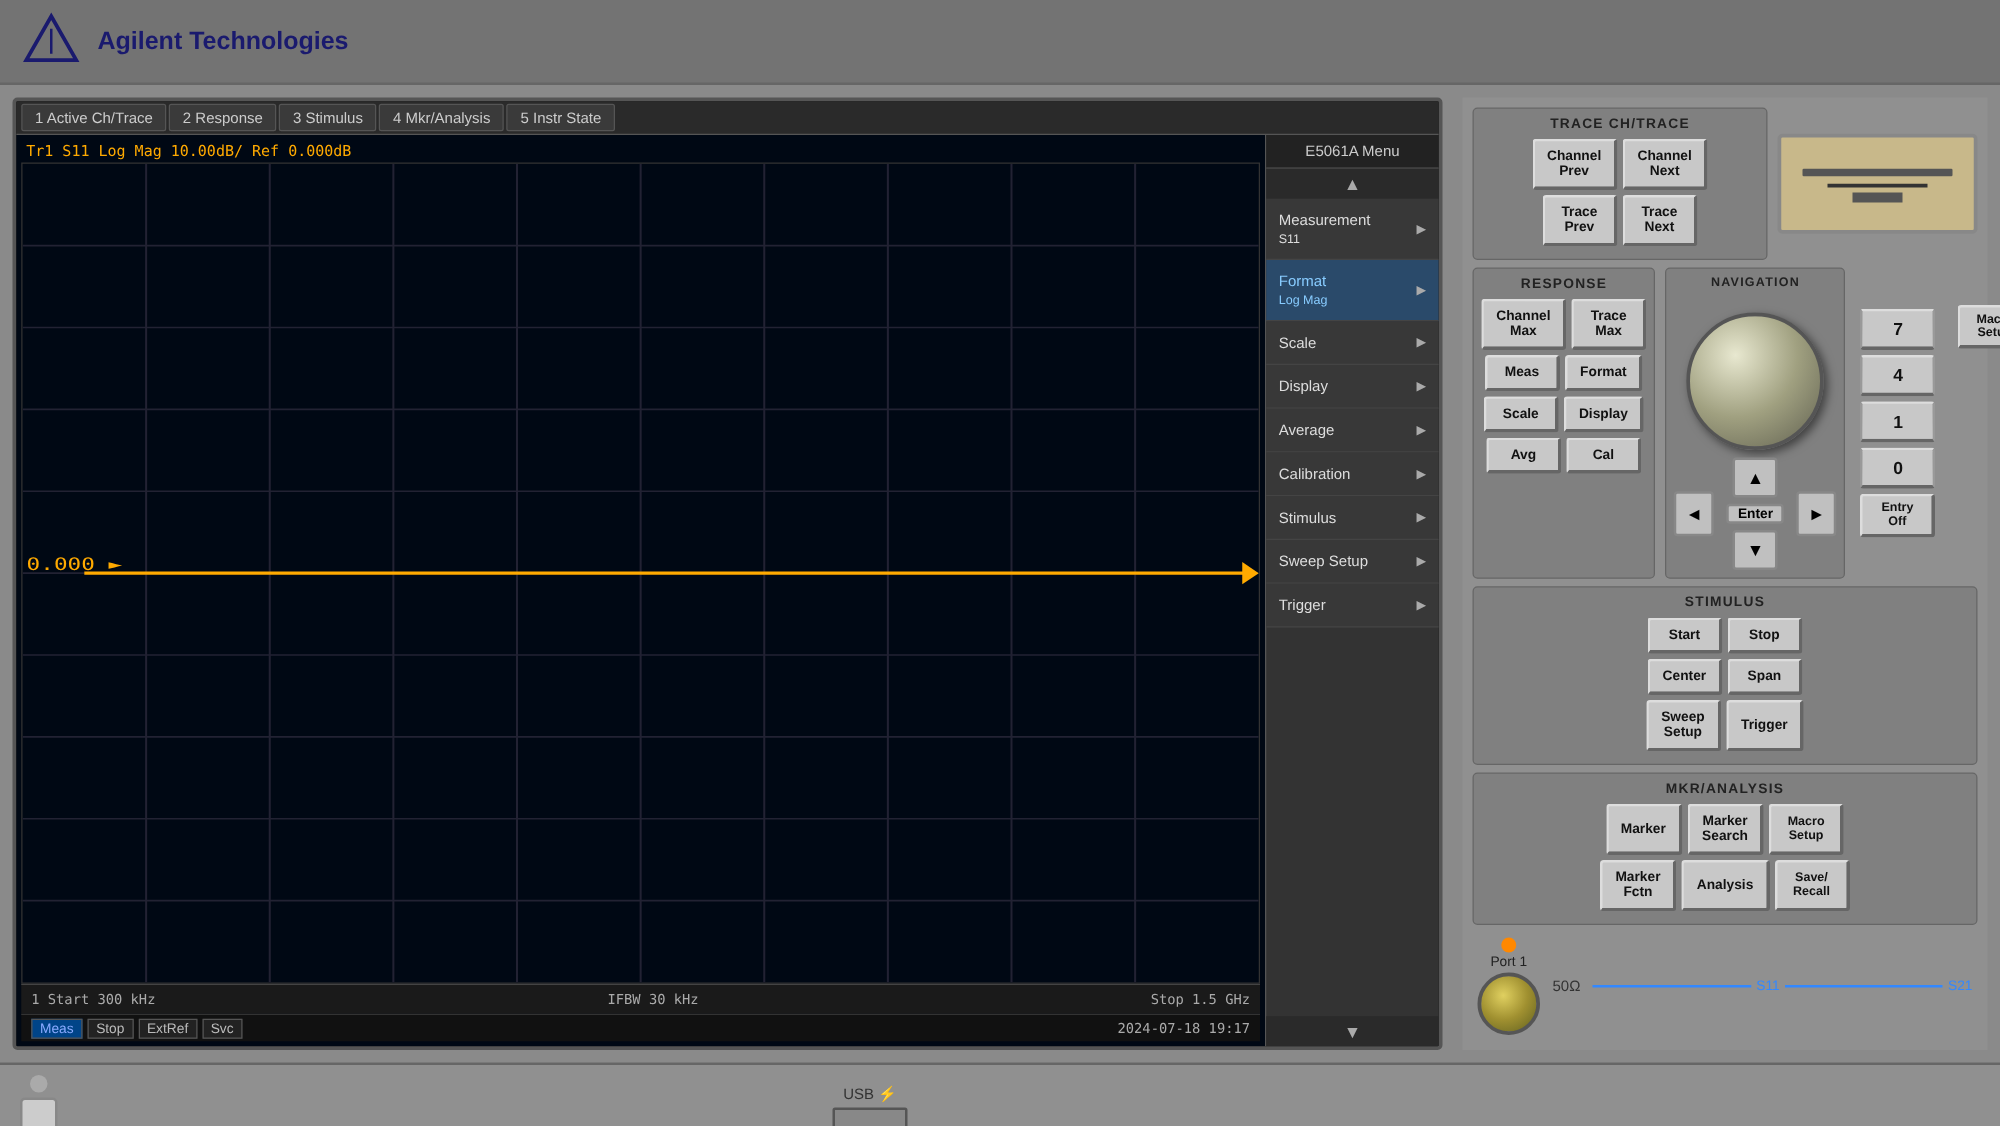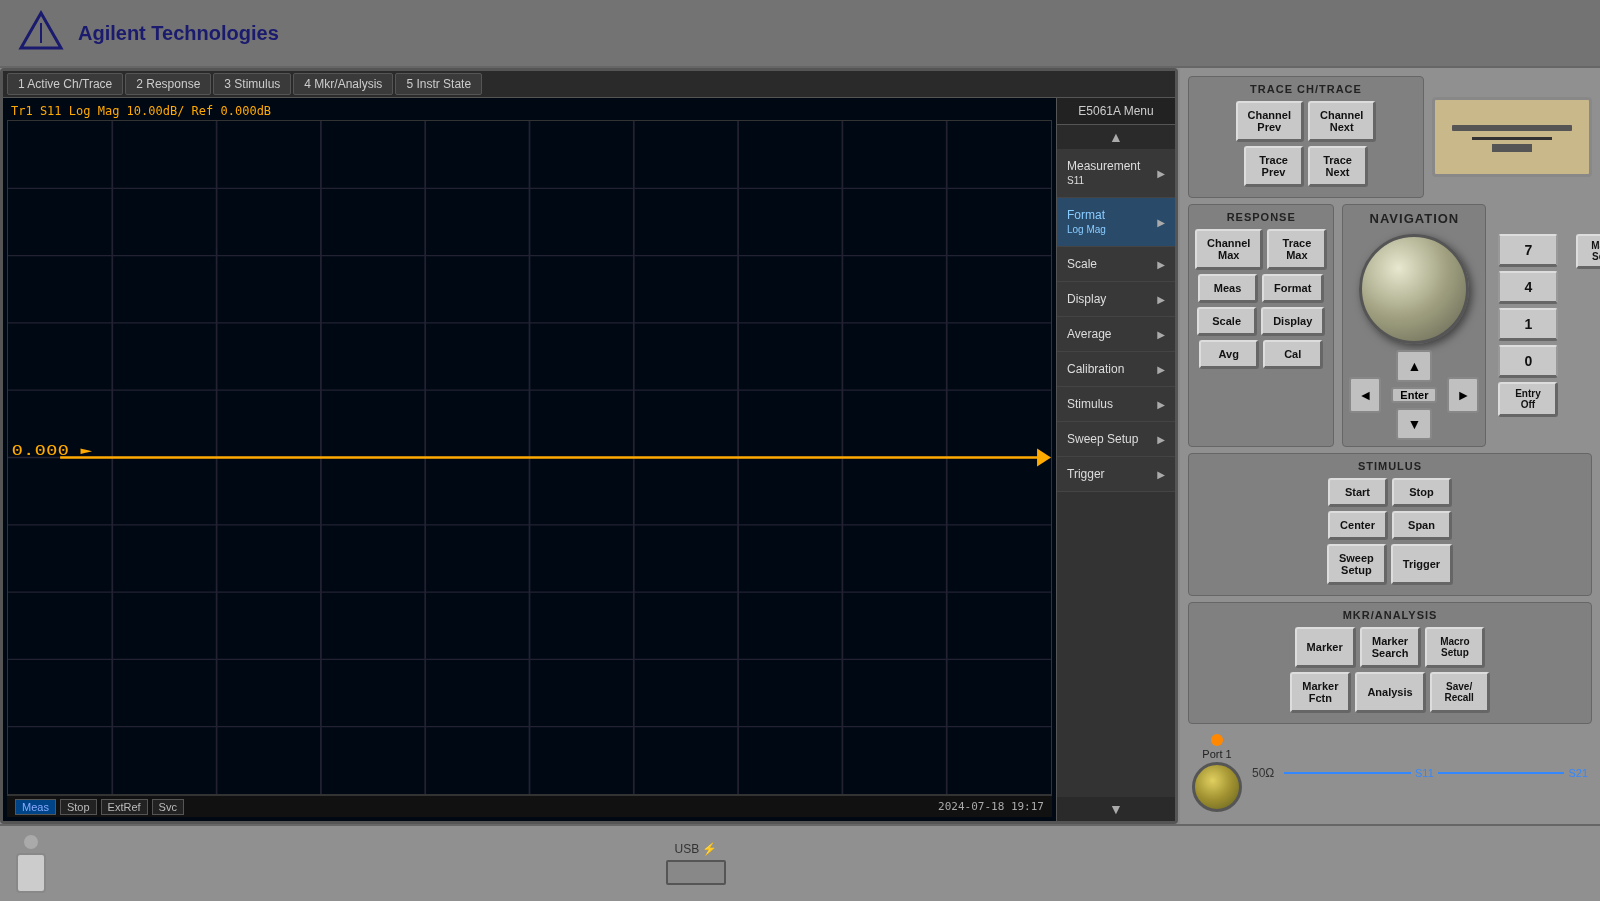--- a/index.html
+++ b/index.html
@@ -46,21 +46,22 @@
     }
     .model-desc {
       font-size: 13px;
       color: #1a1a6e;
     }
 
     
     .main-content {
       display: flex;
       flex: 1;
-      gap: 2px;
+      padding: 10px;
+      gap: 16px;
     }
 
     
     .screen-section {
       flex: 1;
       display: flex;
       flex-direction: column;
     }
 
     
@@ -190,21 +191,21 @@
       color: #bbb;
       background: #222;
     }
     .ind-badge.meas-active {
       background: #004488;
       color: #88aaff;
     }
 
     
     .menu-panel {
-      width: 119px;
+      width: 139px;
       background: #333;
       display: flex;
       flex-direction: column;
       border-left: 1px solid #555;
     }
     .menu-title {
       background: #222;
       color: #ccc;
       font-size: 12px;
       text-align: center;
@@ -301,24 +302,24 @@
       background: #808080;
       border: 1px solid #666;
       border-radius: 4px;
       padding: 6px;
       display: flex;
       flex-direction: column;
       align-items: center;
     }
     .nav-title {
       text-align: center;
-      font-size: 13px;
+      font-size: 10px;
       font-weight: bold;
       color: #222;
-      margin-bottom: 8px;
+      margin-bottom: 18px;
       letter-spacing: 1px;
     }
     .knob {
       width: 120px;
       height: 120px;
       border-radius: 50%;
       background: radial-gradient(circle at 35% 30%, #e8e8d0, #a0a080 50%, #606050);
       border: 3px solid #555;
       box-shadow: 3px 3px 8px rgba(0,0,0,0.5);
     }
@@ -467,20 +468,25 @@
 
                 <text x="2" y="258" fill="#ffaa00" font-size="11" font-family="monospace">0.000 ►</text>
 
                 <line x1="30" y1="260" x2="595" y2="260" stroke="#ffaa00" stroke-width="2"></line>
 
                 <polygon points="592,253 600,260 592,267" fill="#ffaa00"></polygon>
               </svg>
             </div>
           </div>
 
+          <div class="status-bar">
+            <span class="status-text">1  Start 300 kHz</span>
+            <span class="status-text">IFBW 30 kHz</span>
+            <span class="status-text">Stop 1.5 GHz</span>
+          </div>
           <div class="bottom-status">
             <div class="bottom-indicators">
               <span class="ind-badge meas-active">Meas</span>
               <span class="ind-badge">Stop</span>
               <span class="ind-badge">ExtRef</span>
               <span class="ind-badge">Svc</span>
             </div>
             <span class="status-date">2024-07-18 19:17</span>
           </div>
         </div>

